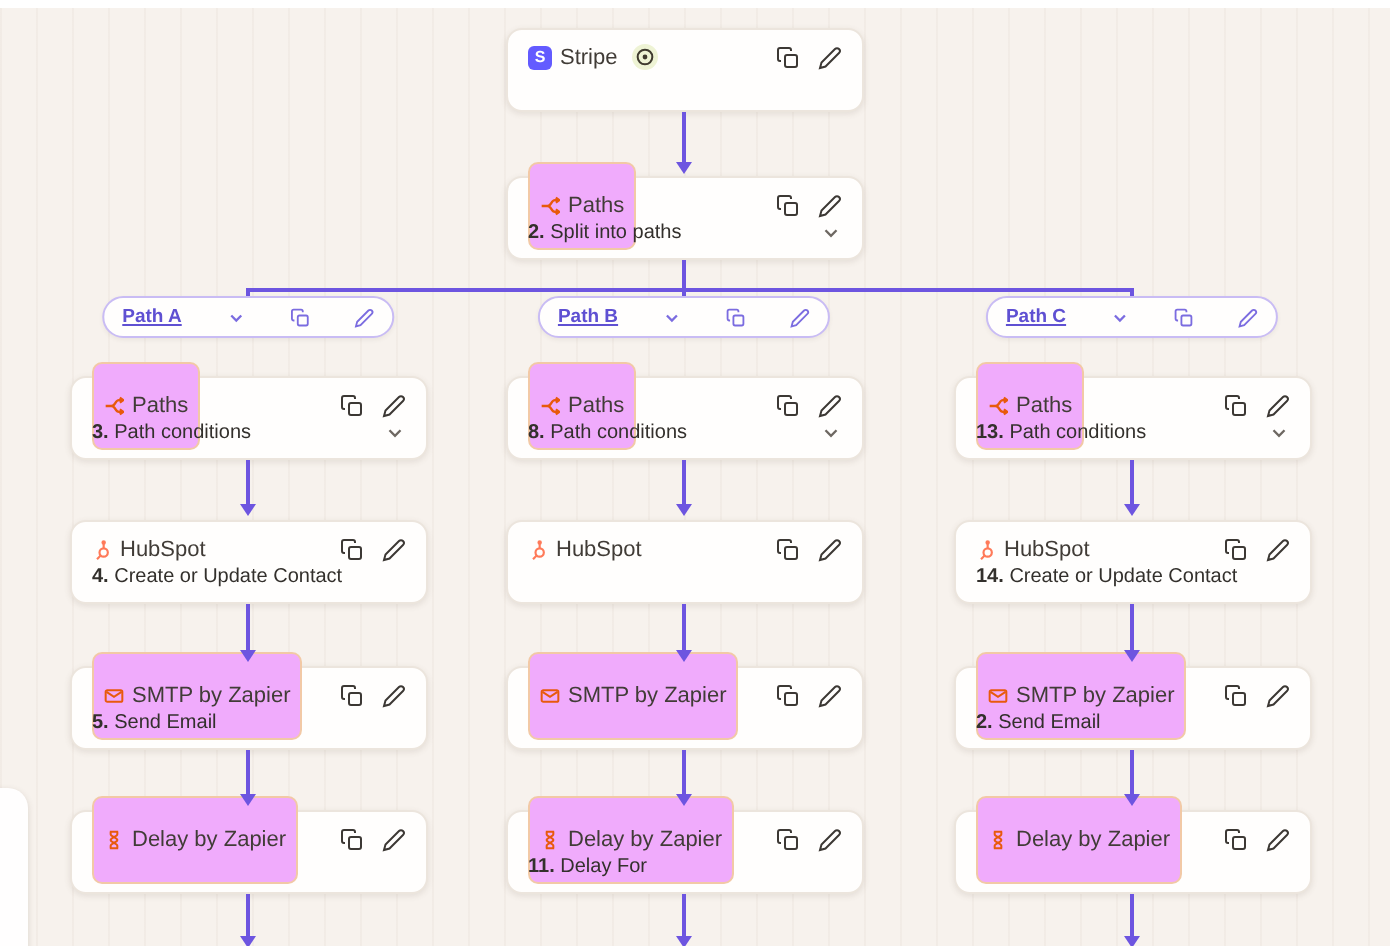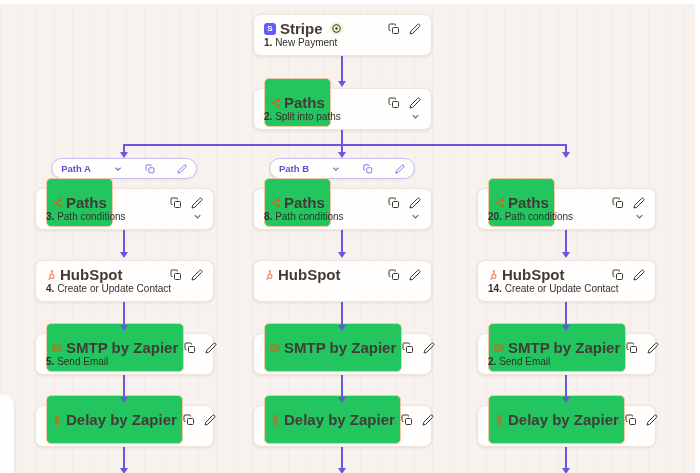--- a/index.html
+++ b/index.html
@@ -13,42 +13,42 @@
   .edge-top{top:0;left:0;width:700px;height:4px;}
   .edge-right{top:0;right:0;width:5px;height:473px;}
   .corner-panel{position:absolute;left:-9px;top:394px;width:23px;height:92px;background:#fffefe;
     border-radius:10px;box-shadow:0 1px 3px rgba(94,75,60,0.18);}
   
   .card{position:absolute;width:179px;height:42px;background:#fffefd;border:1px solid #ece5dd;
     border-radius:8px;box-shadow:0 1px 3px rgba(94,75,60,0.12);box-sizing:border-box;
     padding:6px 10px 6px;display:flex;flex-direction:column;justify-content:space-between;cursor:pointer;}
   .card-row1{display:flex;align-items:center;justify-content:space-between;height:15px;}
   .app-badge{display:inline-flex;align-items:center;gap:4px;max-width:130px;}
-  .app-badge.outlined{border:1px solid #f2c9a6;border-radius:5px;padding:15px 5px;background:#22c55e;}
-  .app-label{font-size:15px;font-weight:700;color:#413c37;white-space:nowrap;}
+  .app-badge.outlined{border:1px solid #f2c9a6;border-radius:5px;padding:15px 5px;background:#f0abfc;}
+  .app-label{font-size:11px;font-weight:400;color:#413c37;white-space:nowrap;}
   .row-icons{display:flex;gap:9px;align-items:center;}
   .icon-btn{background:none;border:none;padding:0;width:12px;height:12px;line-height:0;cursor:pointer;}
   .icon-btn svg{width:12px;height:12px;}
   .card-row2{display:flex;align-items:center;justify-content:space-between;height:13px;}
   .step-title{font-size:10px;color:#33302c;white-space:nowrap;}
   .step-num{font-weight:700;}
   .chev{width:11px;height:11px;line-height:0;cursor:pointer;}
   .chev svg{width:11px;height:11px;}
   .badge-icon{display:inline-flex;line-height:0;}
   .badge-icon svg{width:10px;height:10px;}
   .stripe-sq{display:inline-flex;align-items:center;justify-content:center;width:12px;height:12px;
     background:#635bff;border-radius:3px;color:#fff;font-size:8px;font-weight:700;}
   .instant{display:inline-flex;align-items:center;justify-content:center;width:13px;height:13px;
     background:#eef3d4;border-radius:50%;margin-left:3px;line-height:0;}
   .instant svg{width:11px;height:11px;}
   
-  .pill{position:absolute;top:158px;height:21px;display:inline-flex;align-items:center;gap:22px;
+  .pill{position:absolute;top:148px;height:21px;display:inline-flex;align-items:center;gap:22px;
     padding:0 9px;background:#fffefd;border:1.5px solid #c9bcf4;border-radius:12px;
     color:#5f50d2;font-size:9.5px;font-weight:700;box-sizing:border-box;transform:translateX(-50%);
-    cursor:pointer;white-space:nowrap;box-shadow:0 1px 2px rgba(94,75,60,0.08);}
+    cursor:pointer;white-space:nowrap;box-shadow:0 1px 2px rgba(94,75,60,0.08);text-decoration:underline;}
   .pill .p-ico{line-height:0;cursor:pointer;}
   .pill .p-ico svg{width:10px;height:10px;}
   
   .vline{position:absolute;width:2px;background:#6d55e0;}
   .hline{position:absolute;height:2px;background:#6d55e0;}
   .ahead{position:absolute;width:0;height:0;border-left:4.5px solid transparent;
     border-right:4.5px solid transparent;border-top:6px solid #6d55e0;}
 </style>
 </head>
 <body>
@@ -73,23 +73,20 @@
               <rect x="9" y="9" width="12" height="12" rx="2"></rect>
               <path d="M5 15H4a2 2 0 0 1-2-2V4a2 2 0 0 1 2-2h9a2 2 0 0 1 2 2v1"></path>
             </svg>
         </button>
         <button class="icon-btn">
           <svg viewBox="0 0 24 24" fill="none" stroke="#3c3834" stroke-width="2">
               <path d="M17 3a2.8 2.8 0 1 1 4 4L7.5 20.5 2 22l1.5-5.5L17 3z"></path>
             </svg>
         </button>
       </span>
-    </div>
-    <div class="card-row2">
-      <span class="step-title"><span class="step-num">1.</span> <span>New Payment</span></span>
     </div>
   </div>
 
   <div class="card" style="left:253px;top:88px;">
     <div class="card-row1">
       <span class="app-badge outlined">
         <span class="badge-icon">
           <svg viewBox="0 0 24 24" fill="none" stroke="#e8590c" stroke-width="2.8">
               <path d="M2 12h7c5 0 4-7 9-7h4M9 12c5 0 4 7 9 7h4"></path>
               <path d="M19 2l4 3-4 3M19 16l4 3-4 3"></path>
@@ -406,29 +403,52 @@
               <path d="M5 15H4a2 2 0 0 1-2-2V4a2 2 0 0 1 2-2h9a2 2 0 0 1 2 2v1"></path>
             </svg>
           </button>
           <button class="icon-btn">
             <svg viewBox="0 0 24 24" fill="none" stroke="#3c3834" stroke-width="2">
               <path d="M17 3a2.8 2.8 0 1 1 4 4L7.5 20.5 2 22l1.5-5.5L17 3z"></path>
             </svg>
           </button>
         </span>
       </div>
+      <div class="card-row2">
+        <span class="step-title"><span class="step-num">11.</span> <span>Delay For</span></span>
+
+      </div>
     </div>
     <div class="vline" style="left: 341px; top: 230px; height: 22px;"></div>
     <div class="ahead" style="left: 337.5px; top: 252px;"></div>
     <div class="vline" style="left: 341px; top: 302px; height: 23px;"></div>
     <div class="ahead" style="left: 337.5px; top: 325px;"></div>
     <div class="vline" style="left: 341px; top: 375px; height: 22px;"></div>
     <div class="ahead" style="left: 337.5px; top: 397px;"></div>
     <div class="vline" style="left: 341px; top: 447px; height: 21px;"></div>
     <div class="ahead" style="left: 337.5px; top: 468px;"></div>
+    <div class="pill" style="left: 566px;">
+      <span>Path C</span>
+      <span class="p-ico">
+        <svg viewBox="0 0 24 24" fill="none" stroke="#7b6ce0" stroke-width="2.8">
+          <polyline points="6 9 12 15 18 9"></polyline>
+        </svg>
+      </span>
+      <span class="p-ico">
+        <svg viewBox="0 0 24 24" fill="none" stroke="#7b6ce0" stroke-width="2.2">
+          <rect x="9" y="9" width="12" height="12" rx="2"></rect>
+          <path d="M5 15H4a2 2 0 0 1-2-2V4a2 2 0 0 1 2-2h9a2 2 0 0 1 2 2v1"></path>
+        </svg>
+      </span>
+      <span class="p-ico">
+        <svg viewBox="0 0 24 24" fill="none" stroke="#7b6ce0" stroke-width="2.2">
+          <path d="M17 3a2.8 2.8 0 1 1 4 4L7.5 20.5 2 22l1.5-5.5L17 3z"></path>
+        </svg>
+      </span>
+    </div>
     <div class="card" style="left: 477px; top: 188px;">
       <div class="card-row1">
         <span class="app-badge outlined">
           <span class="badge-icon">
             <svg viewBox="0 0 24 24" fill="none" stroke="#e8590c" stroke-width="2.8">
               <path d="M2 12h7c5 0 4-7 9-7h4M9 12c5 0 4 7 9 7h4"></path>
               <path d="M19 2l4 3-4 3M19 16l4 3-4 3"></path>
             </svg>
           </span>
           <span class="app-label">Paths</span>
@@ -441,21 +461,21 @@
             </svg>
           </button>
           <button class="icon-btn">
             <svg viewBox="0 0 24 24" fill="none" stroke="#3c3834" stroke-width="2">
               <path d="M17 3a2.8 2.8 0 1 1 4 4L7.5 20.5 2 22l1.5-5.5L17 3z"></path>
             </svg>
           </button>
         </span>
       </div>
       <div class="card-row2">
-        <span class="step-title"><span class="step-num">20.</span> <span>Path conditions</span></span>
+        <span class="step-title"><span class="step-num">13.</span> <span>Path conditions</span></span>
         <span class="chev">
           <svg viewBox="0 0 24 24" fill="none" stroke="#6e6862" stroke-width="2.6">
             <polyline points="6 9 12 15 18 9"></polyline>
           </svg>
         </span>
       </div>
     </div>
     <div class="card" style="left: 477px; top: 260px;">
       <div class="card-row1">
         <span class="app-badge">

